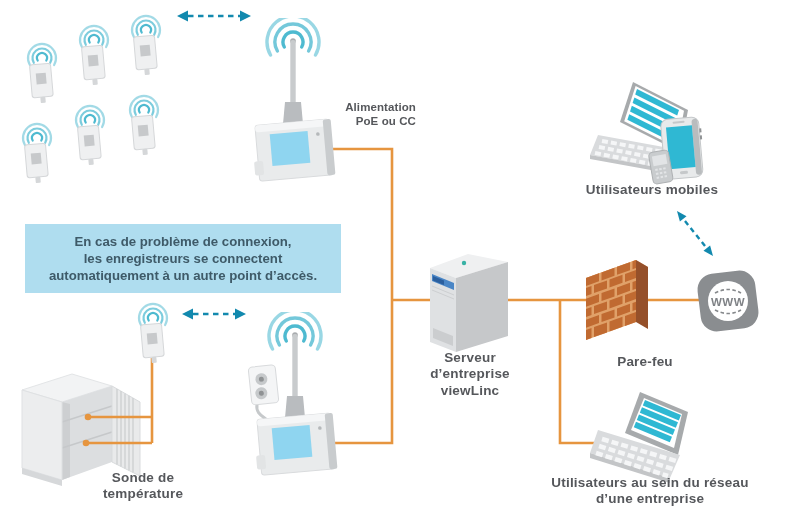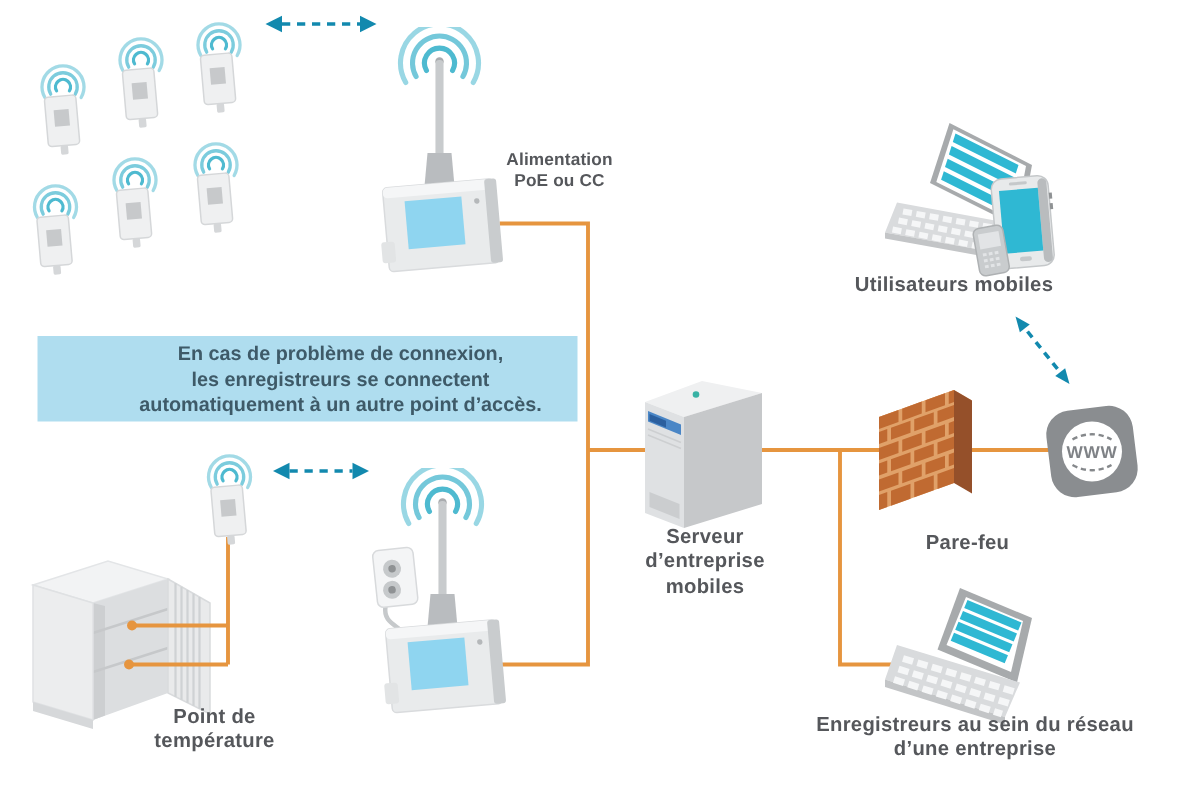--- a/index.html
+++ b/index.html
@@ -1,23 +1,23 @@
 <!DOCTYPE html>
 <html><head>
 <meta charset="utf-8">
 <style>
   html,body{margin:0;padding:0;background:#ffffff;}
   #stage{position:relative;width:800px;height:523px;background:#ffffff;overflow:hidden;
          font-family:"Liberation Sans",sans-serif;}
   .abs{position:absolute;}
   .label{position:absolute;font-weight:bold;font-size:13.5px;line-height:1.22;
          color:#55575B;text-align:center;white-space:pre-line;letter-spacing:.2px;z-index:3;}
-  .label.small{font-size:11.5px;letter-spacing:.1px;}
-  .infobox{position:absolute;left:25px;top:224px;width:316px;height:57px;background:#AFDDEF;
-           z-index:3;display:flex;align-items:center;justify-content:center;padding-left:44px;}
+  .label.small{font-size:11.5px;letter-spacing:.1px;text-align:right;}
+  .infobox{position:absolute;left:25px;top:224px;width:316px;height:69px;background:#AFDDEF;
+           z-index:3;display:flex;align-items:center;justify-content:center;}
   .infobox .txt{font-weight:bold;font-size:13.2px;line-height:1.3;color:#3E5A68;
                 text-align:center;white-space:pre-line;}
   svg{display:block;}
   .z0{z-index:0;} .z1{z-index:1;} .z2{z-index:2;}
 </style>
 </head>
 <body>
 
 <div id="stage">
 
@@ -289,23 +289,23 @@
     <path d="M14 63 L88 85 M11 70 L85 93 M8 77 L80 100" stroke="#F5F6F7" stroke-width="4.5" stroke-dasharray="7 3" fill="none"></path>
   </svg>
 
   <div class="label small" style="left:330px;top:100px;width:86px">Alimentation
 PoE ou CC</div>
   <div class="infobox">
     <div class="txt">En cas de problème de connexion,
 les enregistreurs se connectent
 automatiquement à un autre point d’accès.</div>
   </div>
-  <div class="label" style="left:83px;top:470px;width:120px">Point de
+  <div class="label" style="left:83px;top:470px;width:120px">Sonde de
 température</div>
   <div class="label" style="left:400px;top:350px;width:140px">Serveur
 d’entreprise
-mobiles</div>
+viewLinc</div>
   <div class="label" style="left:595px;top:354px;width:100px">Pare-feu</div>
-  <div class="label" style="left:546px;top:182px;width:180px">Utilisateurs mobiles</div>
-  <div class="label" style="left:540px;top:475px;width:220px">Enregistreurs au sein du réseau
+  <div class="label" style="left:562px;top:182px;width:180px">Utilisateurs mobiles</div>
+  <div class="label" style="left:540px;top:475px;width:220px">Utilisateurs au sein du réseau
 d’une entreprise</div>
 
 </div>
 
 </body></html>

